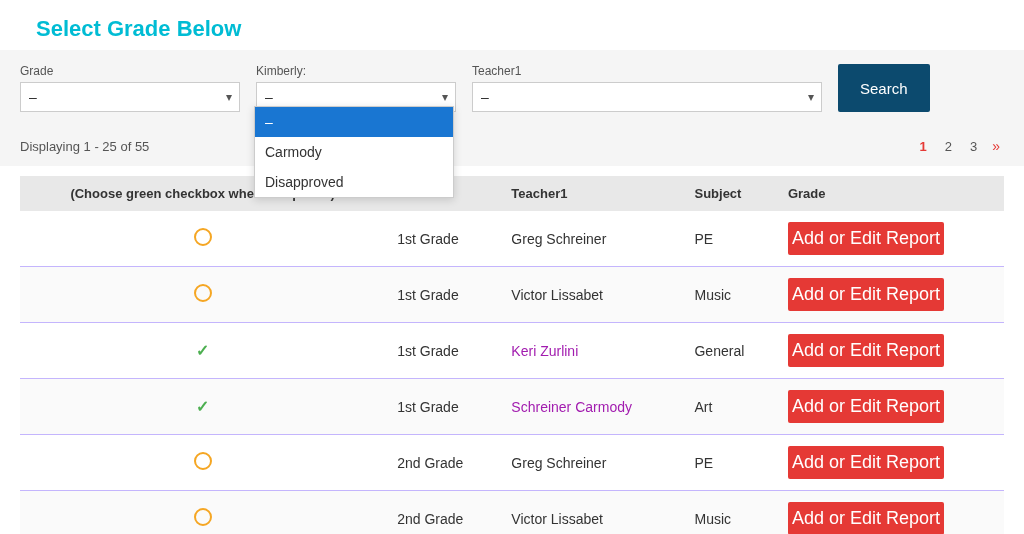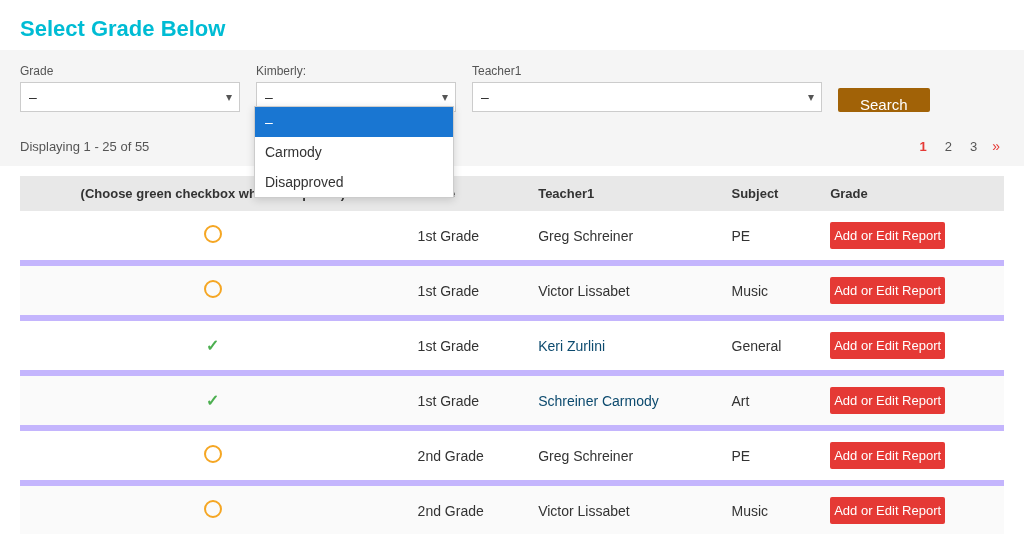--- a/index.html
+++ b/index.html
@@ -1,19 +1,20 @@
 <!DOCTYPE html>
 <html><head>
   <meta charset="utf-8">
   <style>
     * { box-sizing: border-box; margin: 0; padding: 0; }
     body { font-family: Arial, sans-serif; font-size: 14px; background: #fff; color: #333; }
 
     .page-header {
       padding: 16px 20px 8px 20px;
+      margin-left: 16px;
     }
     .page-title {
       color: #00bcd4;
       font-size: 22px;
       font-weight: 600;
     }
 
     .filter-bar {
       background: #f5f5f5;
       padding: 14px 20px;
@@ -55,28 +56,28 @@
       transform: translateY(-50%);
       pointer-events: none;
       color: #555;
       font-size: 12px;
     }
     .select-grade { width: 220px; }
     .select-approval { width: 200px; }
     .select-teacher { width: 350px; }
 
     .search-btn {
-      background: #a16207;
+      background: #0c4a6e;
       color: #fff;
       border: none;
       padding: 8px 22px;
       font-size: 15px;
       cursor: pointer;
       border-radius: 2px;
-      height: 24px;
+      height: 48px;
     }
 
     
     .dropdown-overlay {
       position: absolute;
       top: 56px;
       left: 254px;
       width: 200px;
       background: #fff;
       border: 1px solid #ccc;
@@ -126,44 +127,44 @@
       padding: 10px 12px;
       text-align: left;
       font-size: 13px;
       font-weight: 600;
       color: #333;
     }
     thead th:first-child {
       text-align: center;
     }
     tbody tr {
-      border-bottom: 6px solid #c4b5fd;
+      border-bottom: 1px solid #c4b5fd;
     }
     tbody tr:nth-child(even) { background: #fafafa; }
     tbody td {
       padding: 11px 12px;
       font-size: 14px;
       color: #333;
       vertical-align: middle;
     }
     tbody td:first-child {
       text-align: center;
     }
     .teacher-link {
-      color: #0c4a6e;
+      color: #a21caf;
       text-decoration: none;
       cursor: pointer;
     }
 
     .edit-btn {
       background: #e53935;
       color: #fff;
       border: none;
       padding: 6px 4px;
-      font-size: 13px;
+      font-size: 18px;
       cursor: pointer;
       border-radius: 2px;
       white-space: nowrap;
     }
 
     
     .status-circle {
       display: inline-block;
       width: 18px;
       height: 18px;

